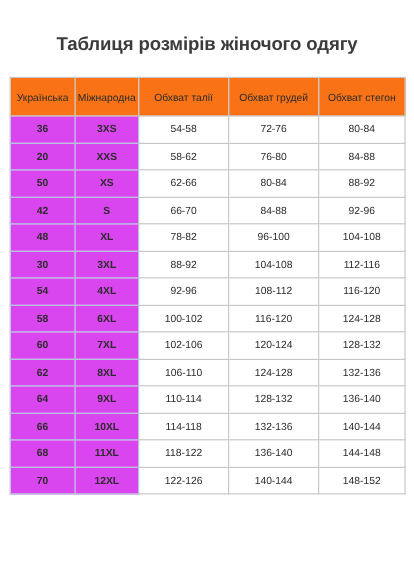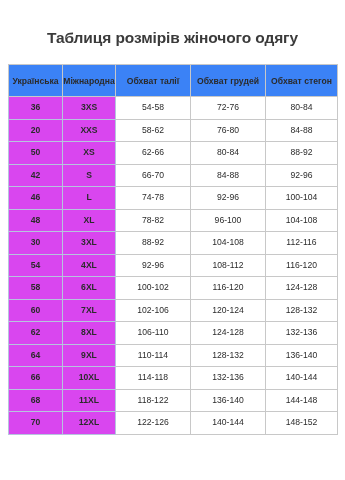--- a/index.html
+++ b/index.html
@@ -46,24 +46,24 @@
   }
   table.size-table td,
   table.size-table th {
     border: 1px solid #c8c8c8;
     padding: 0;
     text-align: center;
     vertical-align: middle;
     color: #2b2b2b;
   }
   thead th {
-    background: #3b82f6;
+    background: #f97316;
     height: 31px;
     font-size: 8.6px;
-    font-weight: bold;
+    font-weight: normal;
     line-height: 10px;
     border-color: #d8bd66;
   }
   tbody td {
     height: 21.5px;
     font-size: 8.6px;
     background: #ffffff;
     font-weight: normal;
     line-height: 11px;
   }
@@ -126,27 +126,20 @@
             <td>88-92</td>
           </tr>
           <tr>
             <td class="idcol">42</td>
             <td class="idcol">S</td>
             <td>66-70</td>
             <td>84-88</td>
             <td>92-96</td>
           </tr>
           <tr>
-            <td class="idcol">46</td>
-            <td class="idcol">L</td>
-            <td>74-78</td>
-            <td>92-96</td>
-            <td>100-104</td>
-          </tr>
-          <tr>
             <td class="idcol">48</td>
             <td class="idcol">XL</td>
             <td>78-82</td>
             <td>96-100</td>
             <td>104-108</td>
           </tr>
           <tr>
             <td class="idcol">30</td>
             <td class="idcol">3XL</td>
             <td>88-92</td>

